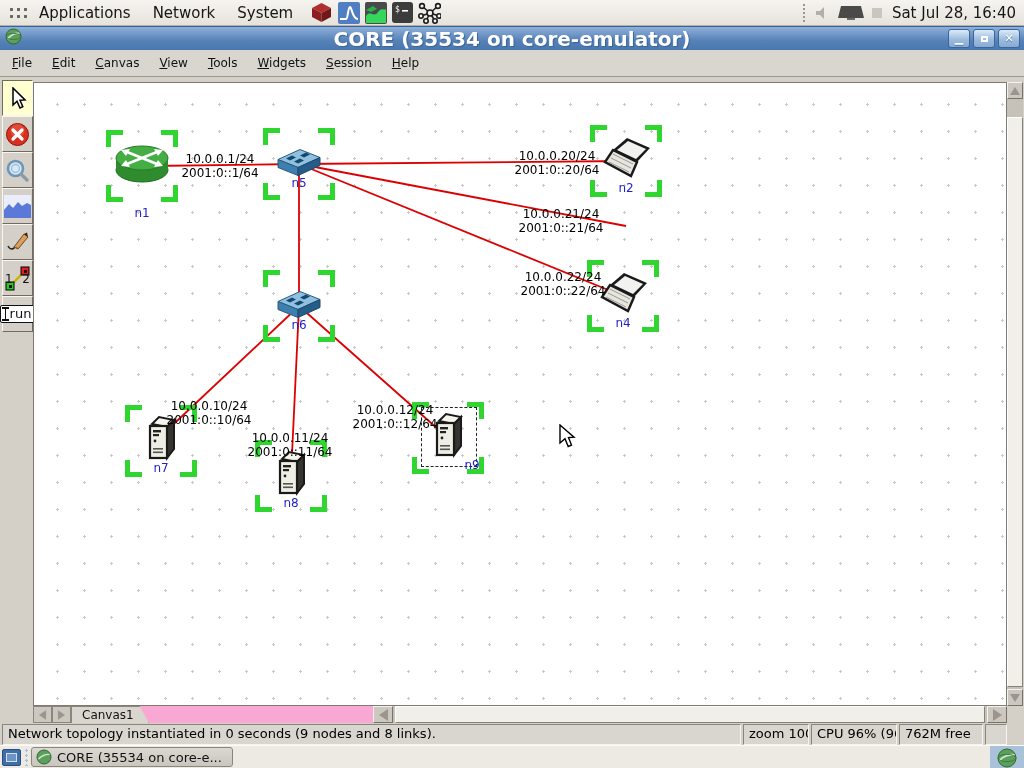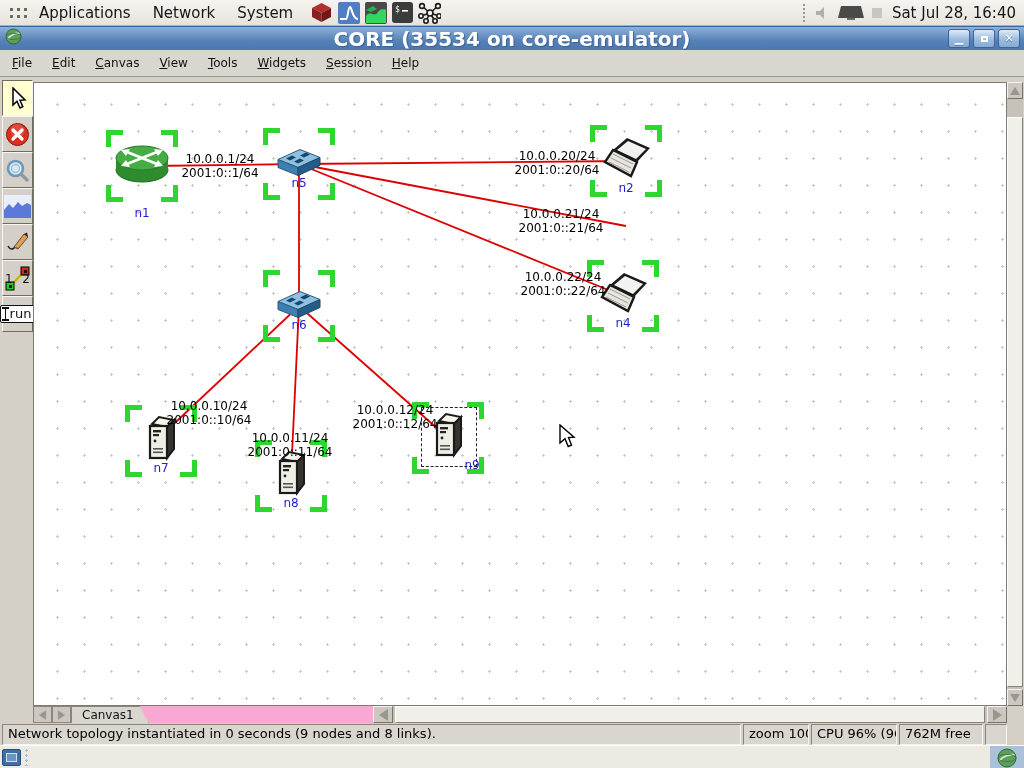--- a/index.html
+++ b/index.html
@@ -500,20 +500,27 @@
       <div class="sbox" id="sb-zoom">zoom 100%</div>
       <div class="sbox" id="sb-cpu">CPU 96% (96</div>
       <div class="sbox" id="sb-mem">762M free</div>
       <div class="sbox" id="sb-extra"></div>
     </div>
   </div>
 
   <div id="taskbar">
     <div id="show-desktop"></div>
     <div class="tb-handle"></div>
+    <div id="task-btn">
+      <svg width="16" height="16">
+          <circle cx="8" cy="8" r="7" fill="#5c9e5c" stroke="#2e6b2e"></circle>
+          <path d="M2.5 10 C5.5 6.5 10.5 5 13.5 5.5" stroke="#cfe6cf" stroke-width="1.4" fill="none"></path>
+        </svg>
+      <span>CORE (35534 on core-e...</span>
+    </div>
     <div id="tray-globe">
       <svg width="20" height="20">
           <circle cx="10" cy="10" r="9" fill="#5c9e5c" stroke="#2e6b2e"></circle>
           <path d="M2.5 12.5 C6.5 8 13 6 17.5 7" stroke="#cfe6cf" stroke-width="1.8" fill="none"></path>
           <ellipse cx="10" cy="10" rx="9" ry="3.6" fill="none" stroke="#3e7e3e"></ellipse>
         </svg>
     </div>
   </div>
 
 </div>

